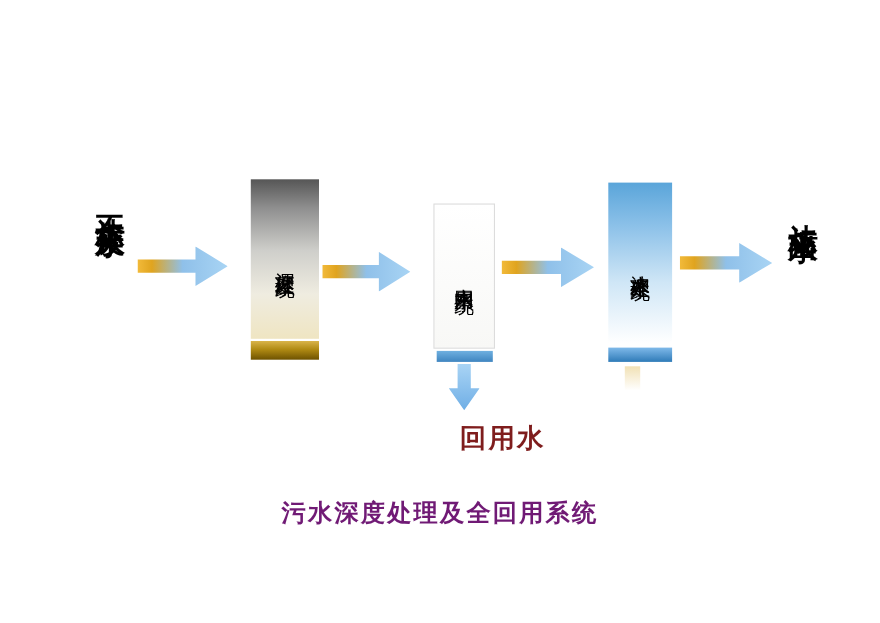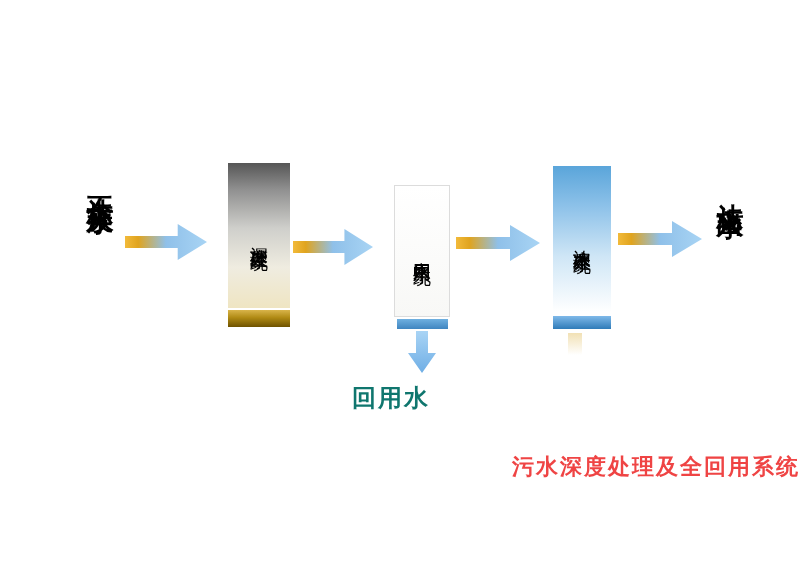--- a/index.html
+++ b/index.html
@@ -81,35 +81,35 @@
   .arrow1 { left: 125px; top: 224px; width: 82px; height: 36px; }
   .arrow2 { left: 293px; top: 229px; width: 80px; height: 36px; }
   .arrow3 { left: 456px; top: 225px; width: 84px; height: 36px; }
   .arrow4 { left: 618px; top: 221px; width: 84px; height: 36px; }
   .arrow-down { left: 408px; top: 331px; width: 28px; height: 42px; }
 
   
   .reuse-label {
     position: absolute;
     left: 352px; top: 382px; width: 144px;
-    text-align: left;
+    text-align: right;
     font-size: 24px;
     font-weight: bold;
     letter-spacing: 2px;
-    color: #0f766e;
+    color: #7f1d1d;
     font-family: Liberation Mono, monospace;
   }
   .caption {
     position: absolute;
     left: 0; right: 0; top: 452px;
-    text-align: right;
+    text-align: center;
     font-size: 22px;
     font-weight: bold;
     letter-spacing: 2px;
-    color: #ef4444;
+    color: #701a75;
   }
 </style>
 </head>
 <body>
 
 <div class="canvas">
 
   <div class="v-label input">不达标废水</div>
 
   <svg class="arrow arrow1" viewBox="0 0 84 36" preserveAspectRatio="none" aria-hidden="true">

